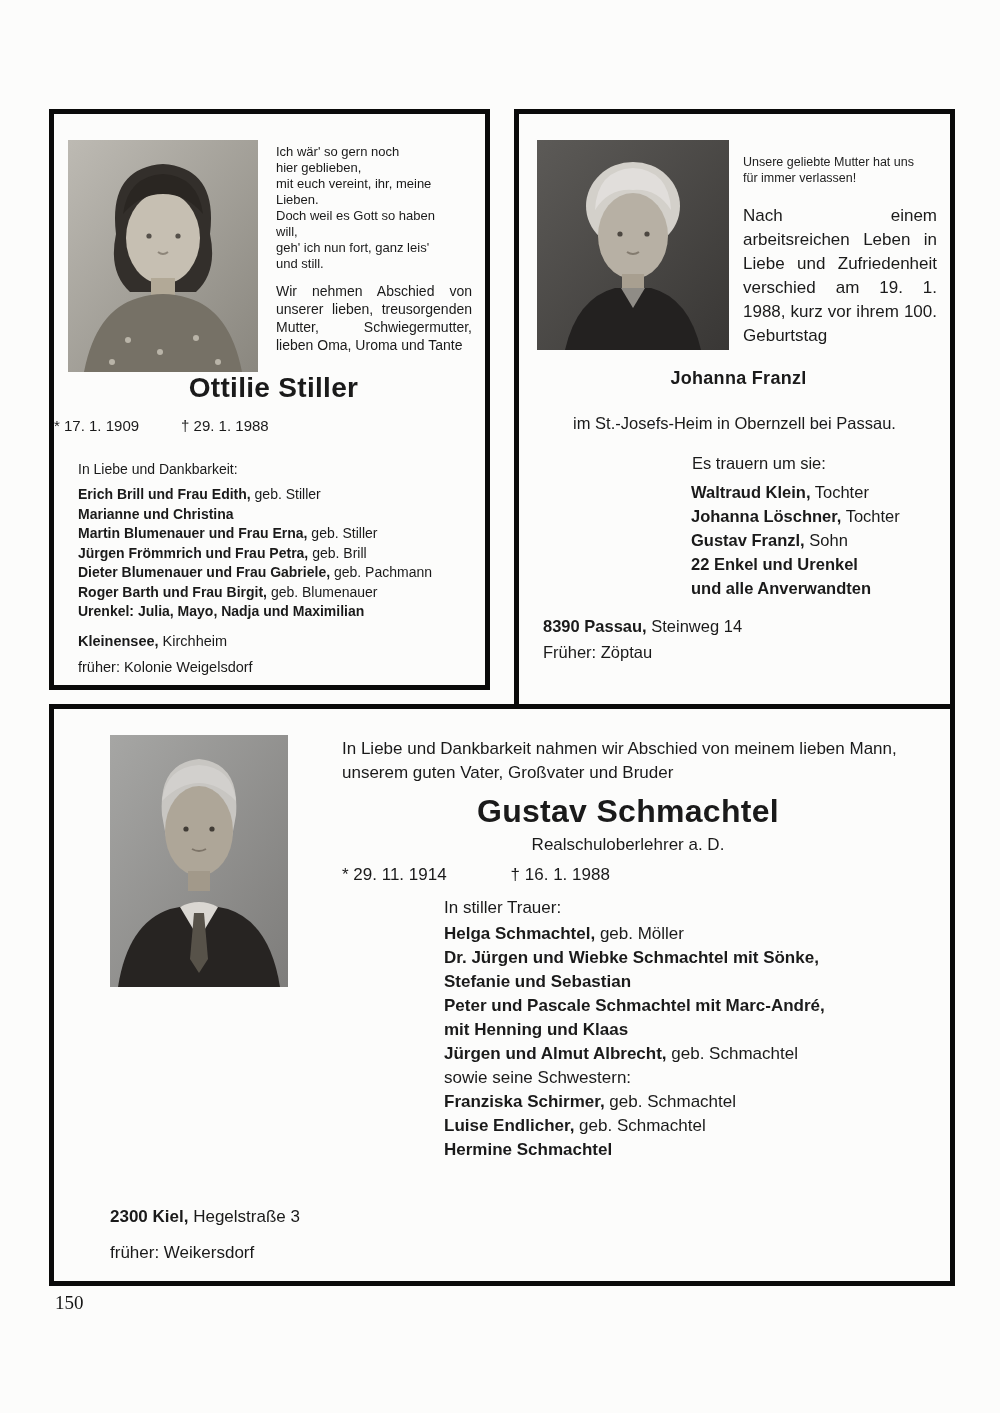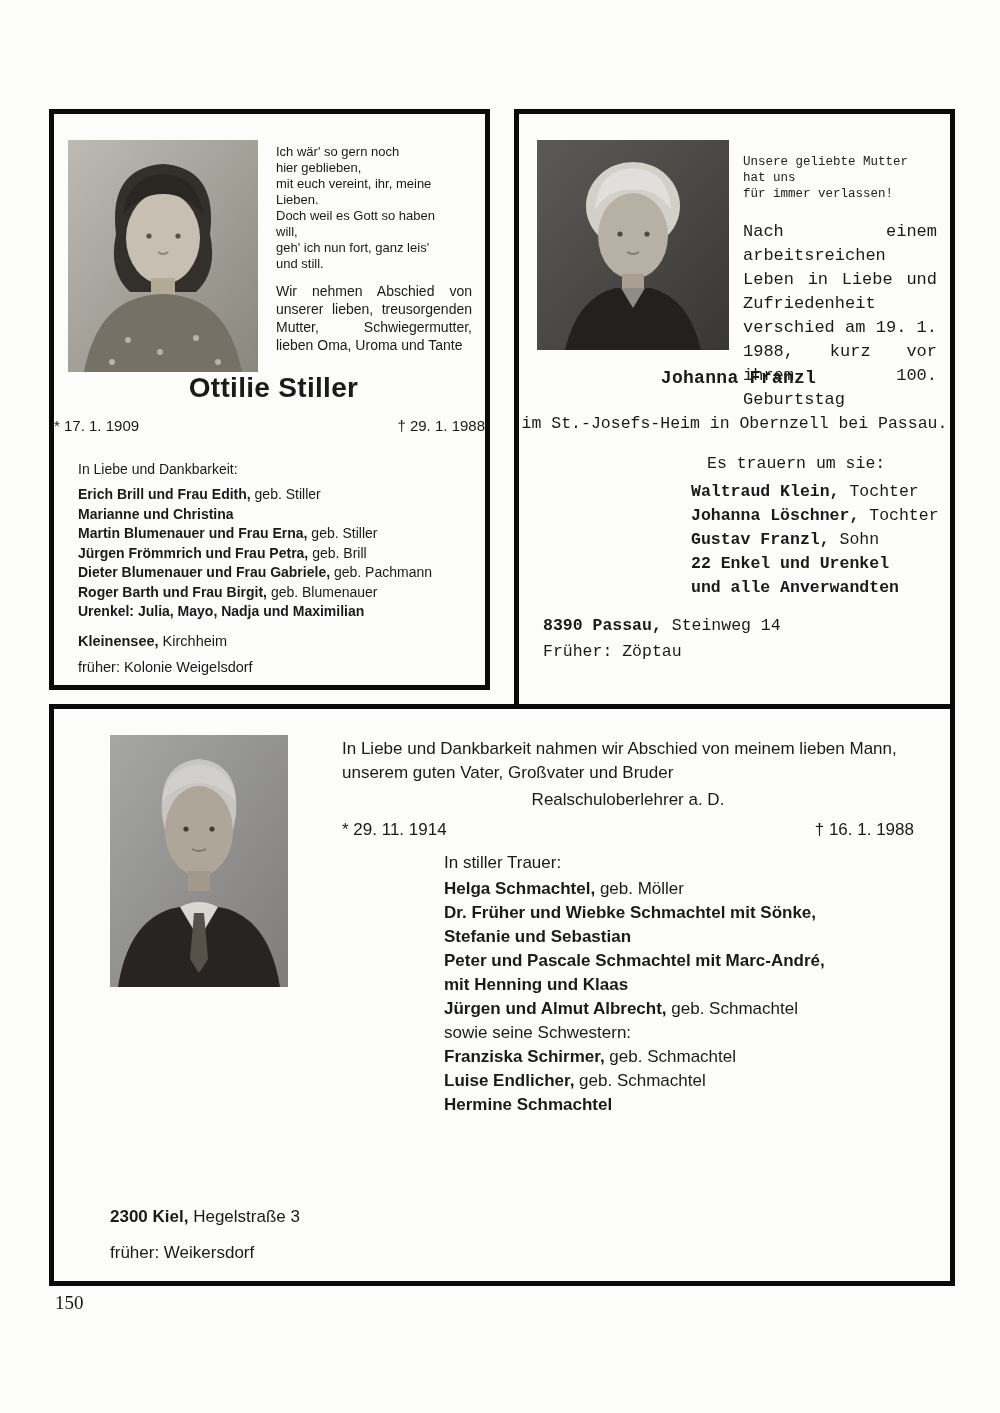--- a/index.html
+++ b/index.html
@@ -7,33 +7,33 @@
   body { font-family:"Liberation Sans", sans-serif; color:#1a1a1a; }
   .page {
     position:relative; width:1000px; height:1413px;
     background:#fcfcfb; overflow:hidden;
   }
   .notice {
     position:absolute; background:#fcfcfb;
     border:5px solid #0a0a0a;
   }
   #n-stiller   { left:49px;  top:109px; width:441px; height:581px; }
-  #n-franzl    { left:514px; top:109px; width:441px; height:706px;font-family:Liberation Mono, monospace; }
+  #n-franzl    { left:514px; top:109px; width:441px; height:706px; }
   #n-schmachtel{ left:49px;  top:704px; width:906px; height:582px;padding-left:12px; }
 
   .photo { position:absolute; overflow:hidden; }
   .photo svg { display:block; width:100%; height:100%; }
 
   .sidetext { position:absolute; }
   .verse { font-size:13px; line-height:16px; white-space:pre-line; }
   .eyecatcher { font-size:12.5px; line-height:16px; white-space:pre-line; color:#222; }
   .just { text-align:justify; hyphens:auto; -webkit-hyphens:auto; }
 
   .dname { position:absolute; left:8px; right:0; text-align:center; font-weight:700; letter-spacing:0.3px; }
-  .dates { position:absolute; left:0; right:0; display:flex; justify-content:space-between; }
+  .dates { position:absolute; left:0; right:0; display:flex; justify-content:flex-start; }
   .mintro { position:absolute; }
   .family { position:absolute; }
   .fl { white-space:nowrap; }
   .fl b { font-weight:700; }
   .fl span { font-weight:400;margin-top:48px; }
   .addr { position:absolute; }
   .former { font-weight:400; }
 
   
   #n-stiller .photo    { left:14px; top:26px; width:190px; height:232px; }
@@ -44,21 +44,21 @@
   #n-stiller .mintro   { left:24px; top:347px; font-size:14px; }
   #n-stiller .family   { left:24px; top:371px; font-size:14px; line-height:19.5px; }
   #n-stiller .addr     { left:24px; top:514px; font-size:14.5px; line-height:26px; }
 
   
   #n-franzl .photo    { left:18px; top:26px; width:192px; height:210px; }
   #n-franzl .sidetext { left:224px; top:40px; width:194px; }
   #n-franzl .announce { margin-top:18px; font-size:17px; line-height:24px; }
   #n-franzl .dname    { top:254px; font-size:18px; }
   #n-franzl .place    { position:absolute; left:0; right:0; top:300px; text-align:center; font-size:16.5px; }
-  #n-franzl .mintro   { left:188px; top:340px; font-size:16.5px; }
+  #n-franzl .mintro   { left:173px; top:340px; font-size:16.5px; }
   #n-franzl .family   { left:172px; top:366px; font-size:16.5px; line-height:24px; }
   #n-franzl .addr     { left:24px; top:499px; font-size:16.5px; line-height:26px; }
 
   
   #n-schmachtel .photo { left:56px; top:26px; width:178px; height:252px; }
   #n-schmachtel .col   { position:absolute; left:288px; top:28px; width:572px; }
   #n-schmachtel .announce { font-size:17px; line-height:24px; }
   #n-schmachtel .dname { position:static; margin-top:8px; font-size:32px; }
   #n-schmachtel .title { text-align:center; font-size:17px; margin-top:5px; }
   #n-schmachtel .dates { position:static; margin-top:10px; gap:64px; font-size:17px; }
@@ -192,29 +192,30 @@
           <circle cx="102" cy="94" r="2.6" fill="#413c36"></circle>
         <path d="M82 114 Q89 118 96 114" stroke="#7d7468" stroke-width="2" fill="none"></path>
         <rect x="78" y="136" width="22" height="20" fill="#a2998a"></rect>
         <path d="M8 252 Q18 188 60 174 L89 168 L118 174 Q160 188 170 252 Z" fill="#272422"></path>
         <path d="M70 172 L89 204 L108 172 Q89 162 70 172 Z" fill="#dad7d2"></path>
         <path d="M84 178 L94 178 L98 224 L89 238 L80 224 Z" fill="#575249"></path>
       </svg>
     </div>
     <div class="col">
       <p class="announce">In Liebe und Dankbarkeit nahmen wir Abschied von meinem lieben Mann, unserem guten Vater, Großvater und Bruder</p>
+      <h2 class="dname">Gustav Schmachtel</h2>
       <p class="title">Realschuloberlehrer a. D.</p>
       <p class="dates">
         <span>* 29. 11. 1914</span>
         <span>† 16. 1. 1988</span>
       </p>
       <p class="mintro">In stiller Trauer:</p>
       <div class="family">
         <p class="fl"><b>Helga Schmachtel,</b><span> geb. Möller</span></p>
-        <p class="fl"><b>Dr. Früher und Wiebke Schmachtel mit Sönke,</b><span></span></p>
+        <p class="fl"><b>Dr. Jürgen und Wiebke Schmachtel mit Sönke,</b><span></span></p>
         <p class="fl"><b>Stefanie und Sebastian</b><span></span></p>
         <p class="fl"><b>Peter und Pascale Schmachtel mit Marc-André,</b><span></span></p>
         <p class="fl"><b>mit Henning und Klaas</b><span></span></p>
         <p class="fl"><b>Jürgen und Almut Albrecht,</b><span> geb. Schmachtel</span></p>
         <p class="fl"><b></b><span>sowie seine Schwestern:</span></p>
         <p class="fl"><b>Franziska Schirmer,</b><span> geb. Schmachtel</span></p>
         <p class="fl"><b>Luise Endlicher,</b><span> geb. Schmachtel</span></p>
         <p class="fl"><b>Hermine Schmachtel</b><span></span></p>
       </div>
     </div>

